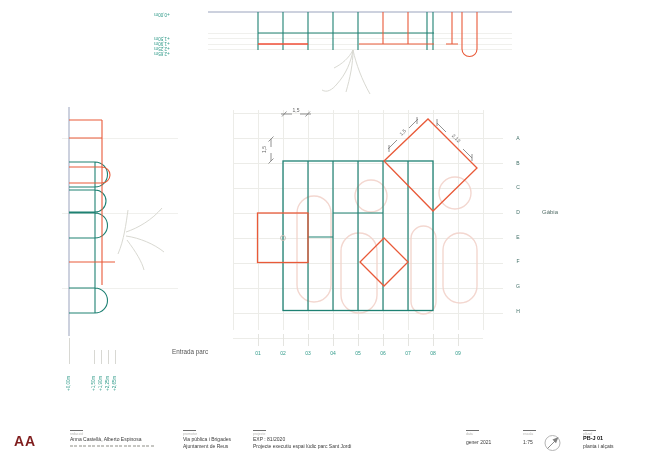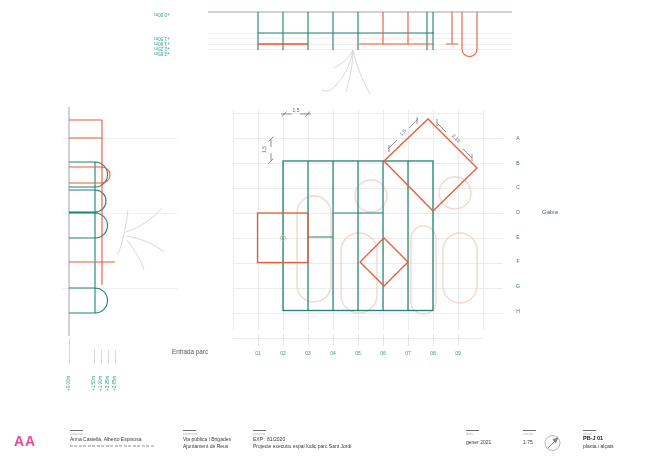--- a/index.html
+++ b/index.html
@@ -16,21 +16,21 @@
   .rotm45{transform:rotate(-45deg);}
   .rotp45{transform:rotate(45deg);}
   .rowlbl{left:513px;width:10px;text-align:center;font-size:5px;}
   .collbl{top:351px;width:14px;text-align:center;font-size:5px;}
   .tb-rule{position:absolute;width:13px;height:1px;background:#6e6e6e;}
   .tb-head{position:absolute;font-size:3.5px;color:#b3b3b0;line-height:1;}
   .tb-txt{position:absolute;font-size:5px;color:#3A3A3A;line-height:1;}
   .tb-code{position:absolute;font-size:5.5px;font-weight:bold;color:#111;line-height:1;}
   .micro{position:absolute;height:2px;width:84px;
          background:repeating-linear-gradient(90deg,#c6c6c2 0 3px,transparent 3px 4.5px);}
-  .series{position:absolute;font-size:14px;font-weight:bold;color:#ec4899;letter-spacing:1px;}
+  .series{position:absolute;font-size:14px;font-weight:bold;color:#7f1d1d;letter-spacing:1px;}
 </style>
 </head>
 <body>
 
 <div class="sheet">
 
 <svg width="650" height="460" viewBox="0 0 650 460">
 
   <g stroke="#ECECE8" stroke-width="1" shape-rendering="crispEdges">
     <path fill="none" d="M233 110V330M258 110V330M283 110V330M308 110V330M333 110V330M358 110V330M383 110V330M408 110V330M433 110V330M458 110V330M483 110V330"></path>

